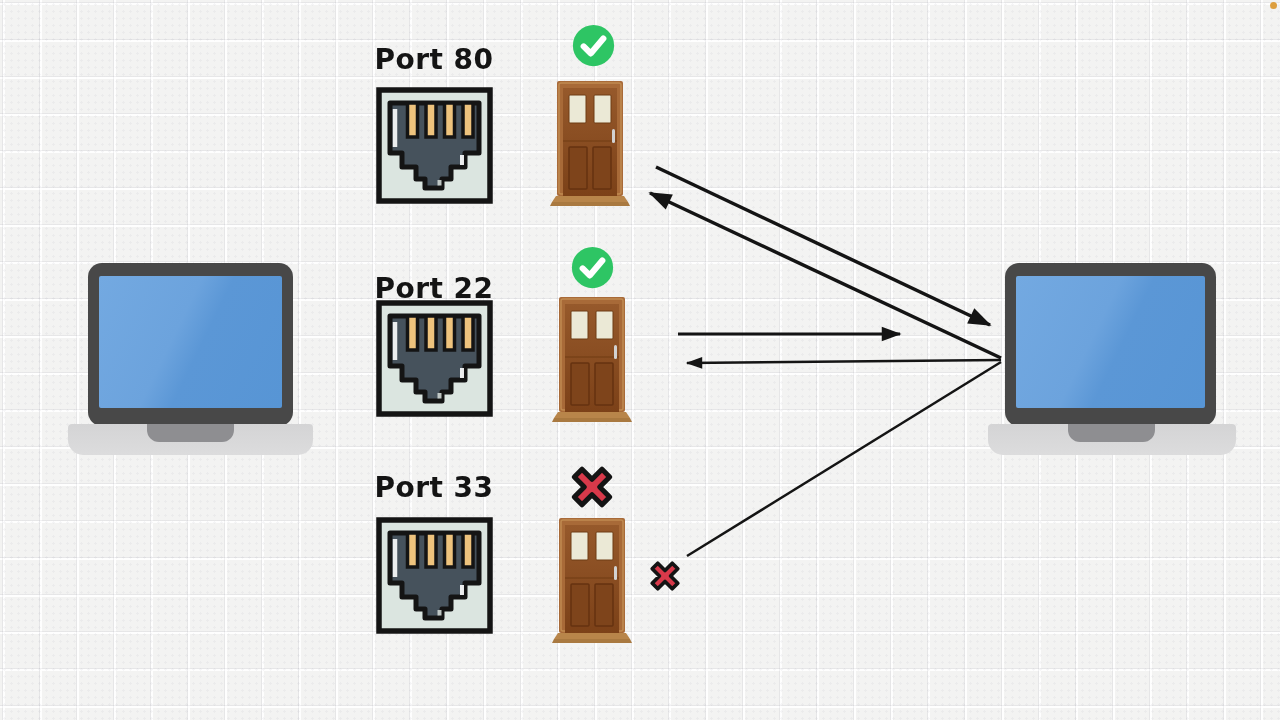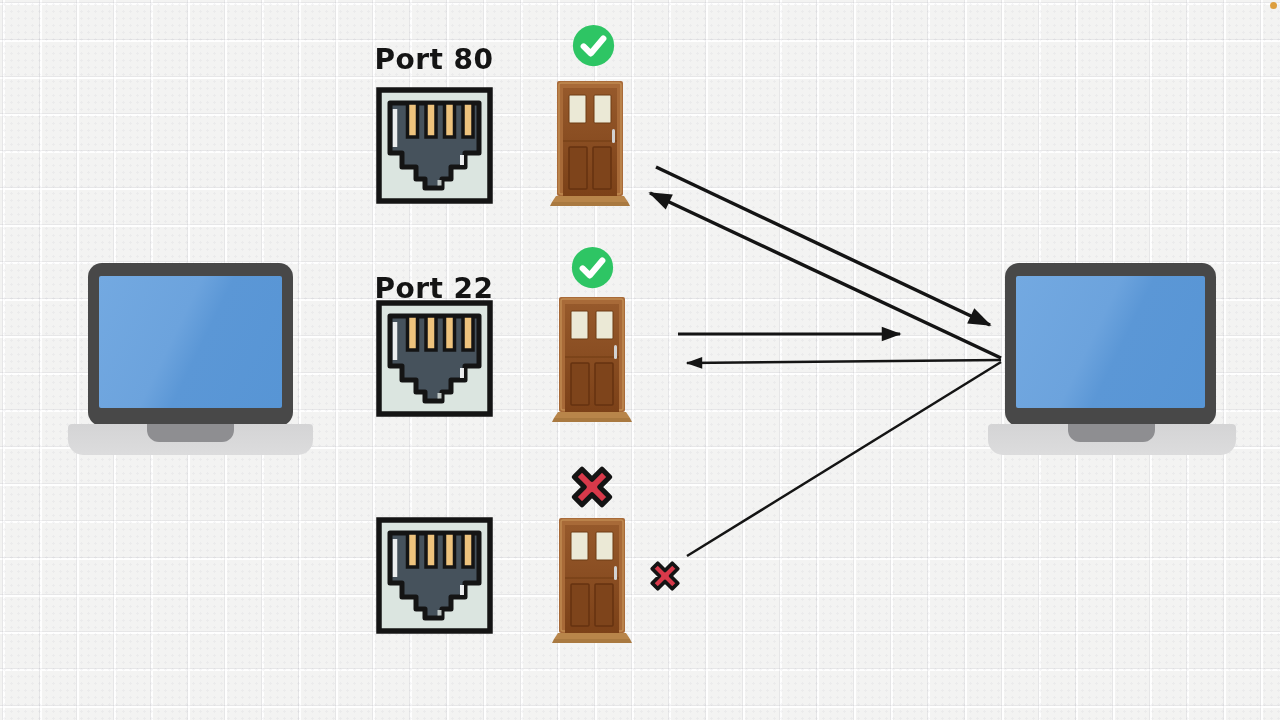--- a/index.html
+++ b/index.html
@@ -127,20 +127,21 @@
   <svg class="icon" style="left:376px;top:300px;" width="117" height="117">
       <use href="#sym-jack"></use>
     </svg>
   <svg class="icon" style="left:552px;top:297px;" width="80" height="125">
       <use href="#sym-door"></use>
     </svg>
   <svg class="icon" style="left:570px;top:245px;" width="45" height="45">
       <use href="#sym-check"></use>
     </svg>
 
+  <div class="port-label" style="left:349px;top:471px;">Port 33</div>
   <svg class="icon" style="left:376px;top:517px;" width="117" height="117">
       <use href="#sym-jack"></use>
     </svg>
   <svg class="icon" style="left:552px;top:518px;" width="80" height="125">
       <use href="#sym-door"></use>
     </svg>
   <svg class="icon" style="left:563px;top:458px;" width="58" height="58">
       <use href="#sym-cross"></use>
     </svg>
 

